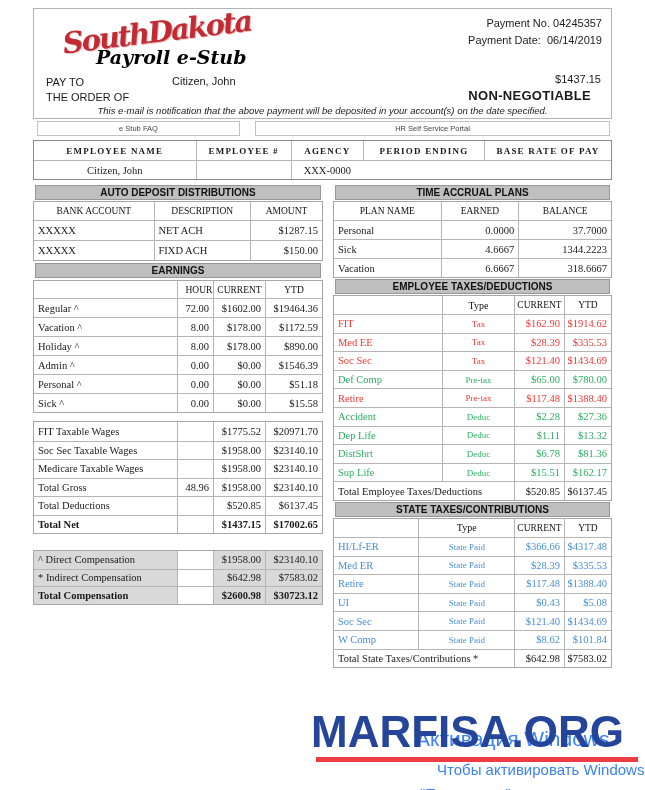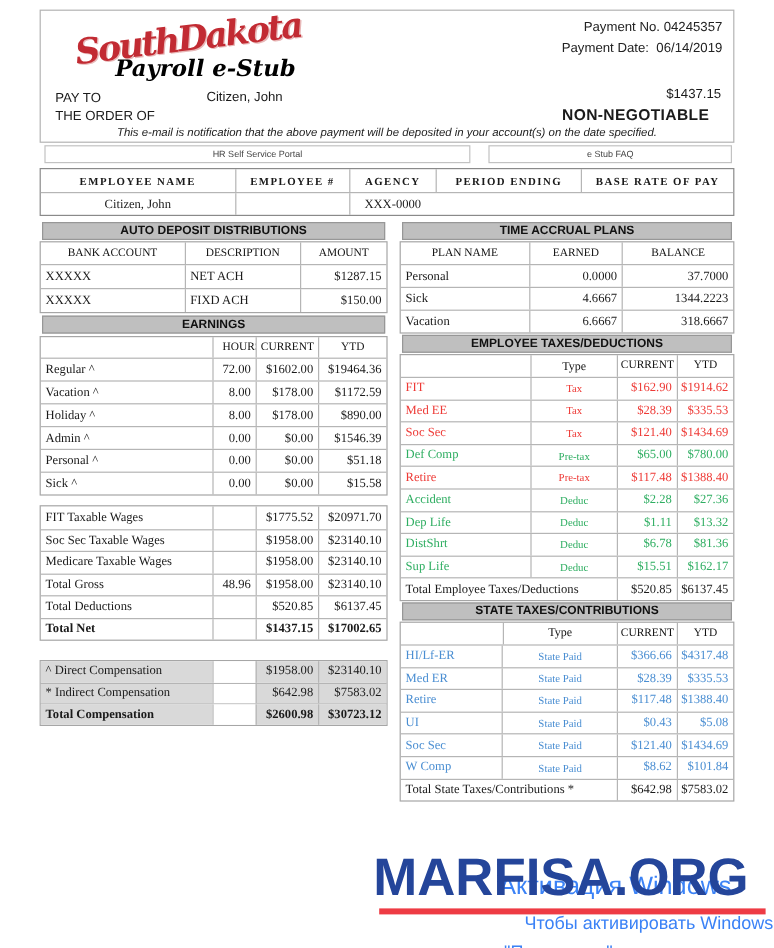--- a/index.html
+++ b/index.html
@@ -27,21 +27,21 @@
   .link-box{border:1px solid #c2c2c2;font-size:7.5px;color:#444;display:flex;align-items:center;justify-content:center;box-sizing:border-box;}
   .link-portal{width:355px;}
   .link-faq{width:203px;}
 
   
   .bt{border:1px solid #a6a6a6;box-sizing:border-box;background:#fff;font-family:Liberation Serif, serif;}
   .tr{display:flex;align-items:center;box-sizing:border-box;}
   .tr + .tr{border-top:1px solid #b5b5b5;}
   .tr > div{box-sizing:border-box;height:100%;display:flex;align-items:center;padding:0 4px;overflow:hidden;white-space:nowrap;}
   .tr > div + div{border-left:1px solid #b5b5b5;}
-  .hdr{font-size:9.5px;justify-content:flex-end;color:#111;}
+  .hdr{font-size:9.5px;justify-content:center;color:#111;}
   .ctr{justify-content:center;}
   .rt{justify-content:flex-end;}
   .bold{font-weight:bold;}
 
   
   .bar{height:15px;background:#bfbfbf;border:1px solid #979797;box-sizing:border-box;margin:0 2px;
        font-size:10px;font-weight:bold;text-align:center;line-height:13px;color:#111;}
 
   
   .emp-table{margin-top:4px;font-size:10.5px;border:1px solid #8a8a8a;}
@@ -120,22 +120,22 @@
         <div>PAY TO</div>
         <div>THE ORDER OF</div>
       </div>
       <div class="payee">Citizen,  John</div>
       <div class="amount">$1437.15</div>
       <div class="nonneg">NON-NEGOTIABLE</div>
       <div class="notice">This e-mail is notification  that the above payment  will be deposited  in your account(s)  on the date specified.</div>
     </div>
 
     <div class="links-row">
+      <div class="link-box link-faq">e Stub FAQ</div>
       <div class="link-box link-portal">HR Self Service Portal</div>
-      <div class="link-box link-faq">e Stub FAQ</div>
     </div>
 
     <div class="emp-table bt">
       <div class="tr h">
         <div class="e1 ctr">EMPLOYEE  NAME</div>
         <div class="e2 ctr">EMPLOYEE #</div>
         <div class="e3 ctr">AGENCY</div>
         <div class="e4 ctr">PERIOD  ENDING</div>
         <div class="e5 ctr">BASE  RATE  OF  PAY</div>
       </div>

